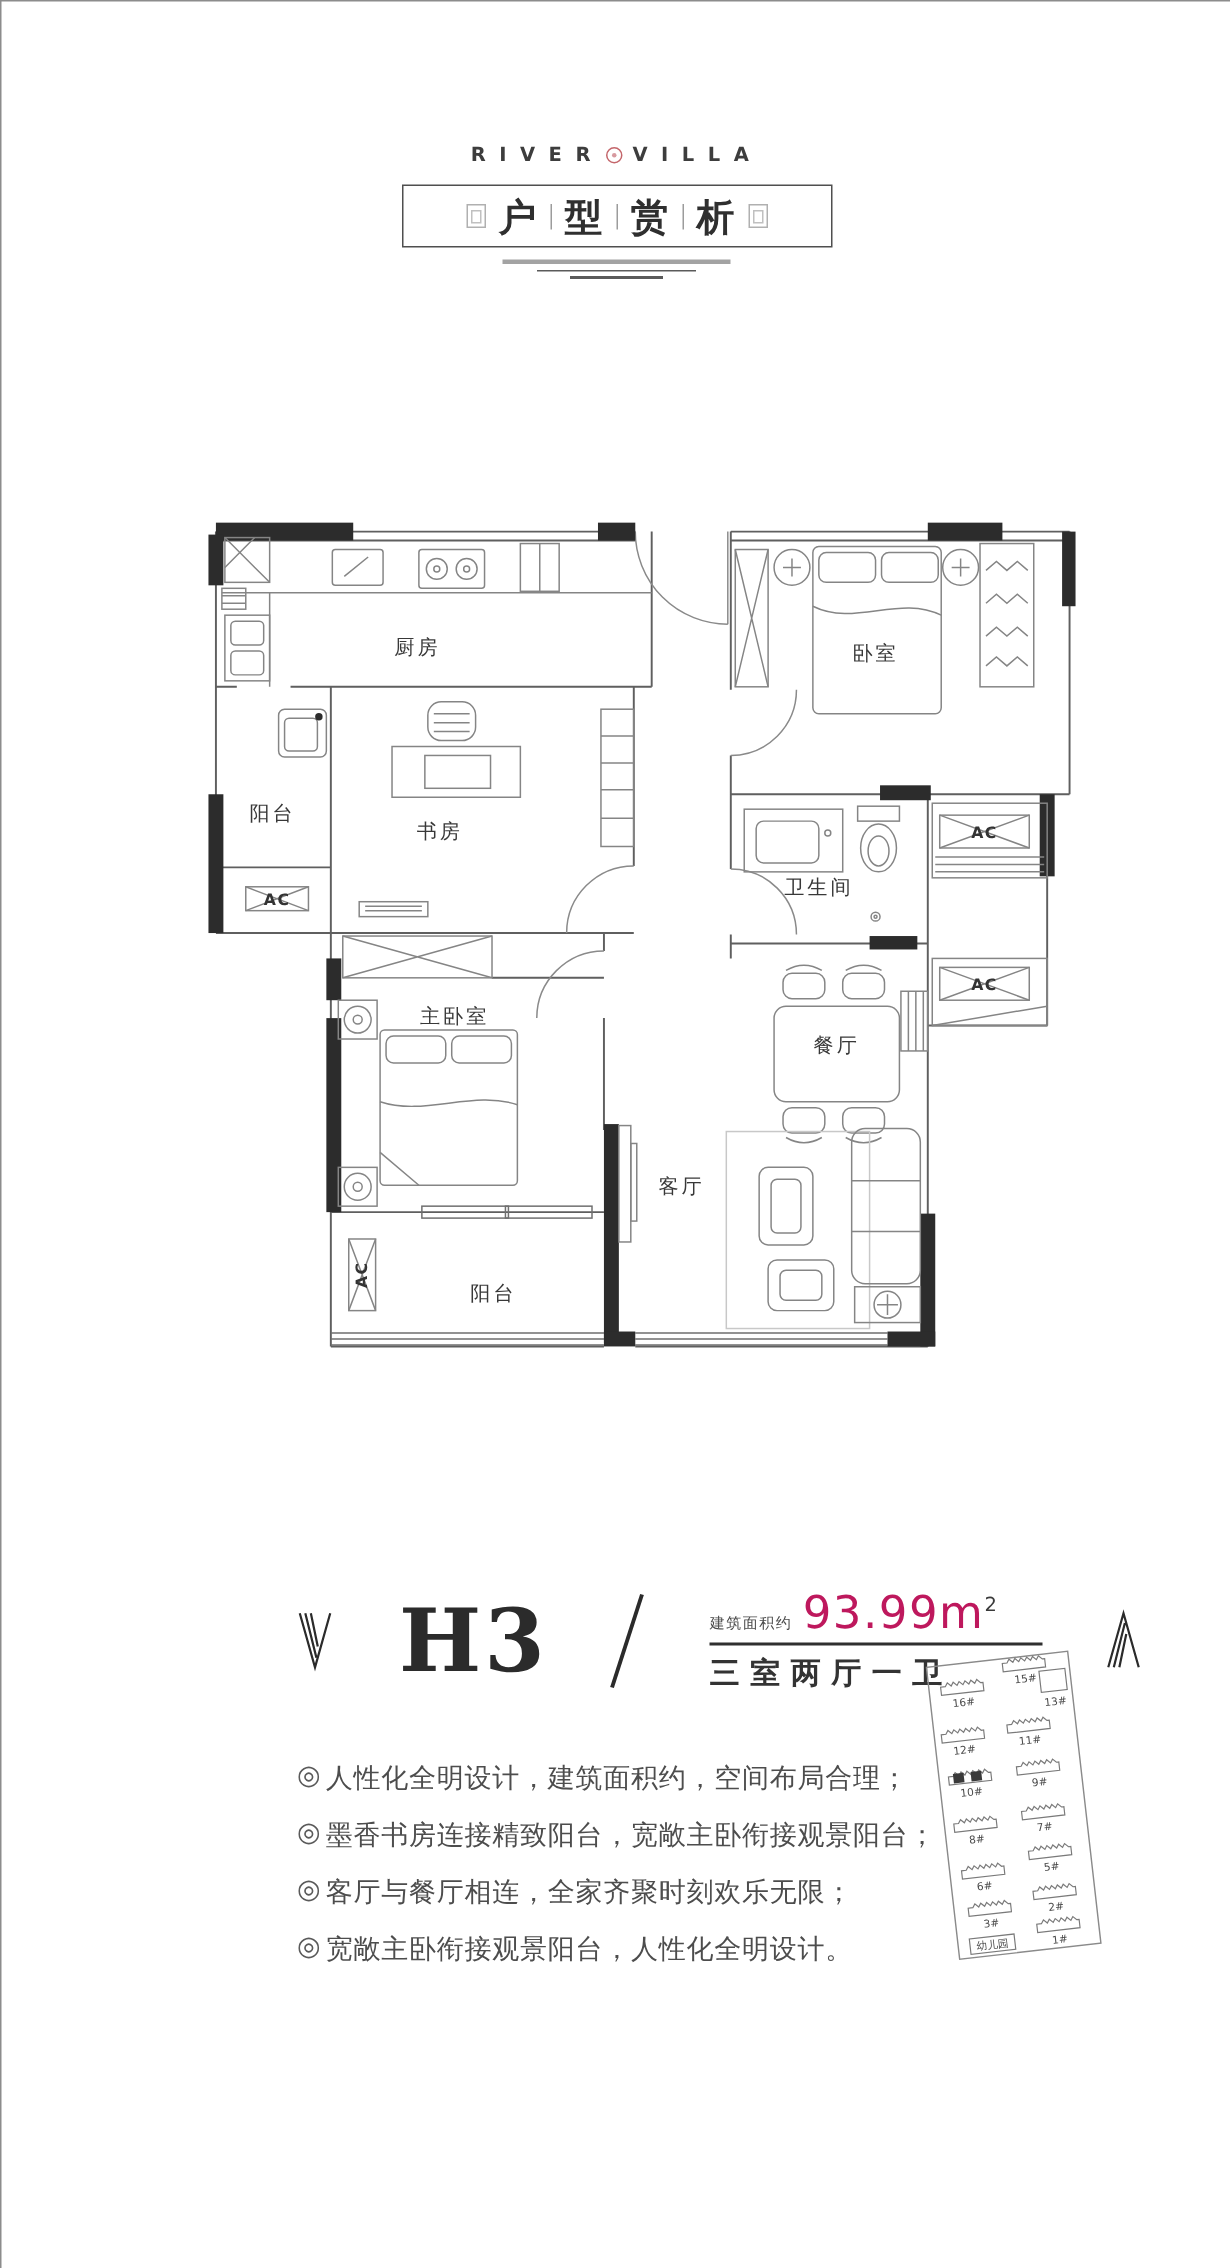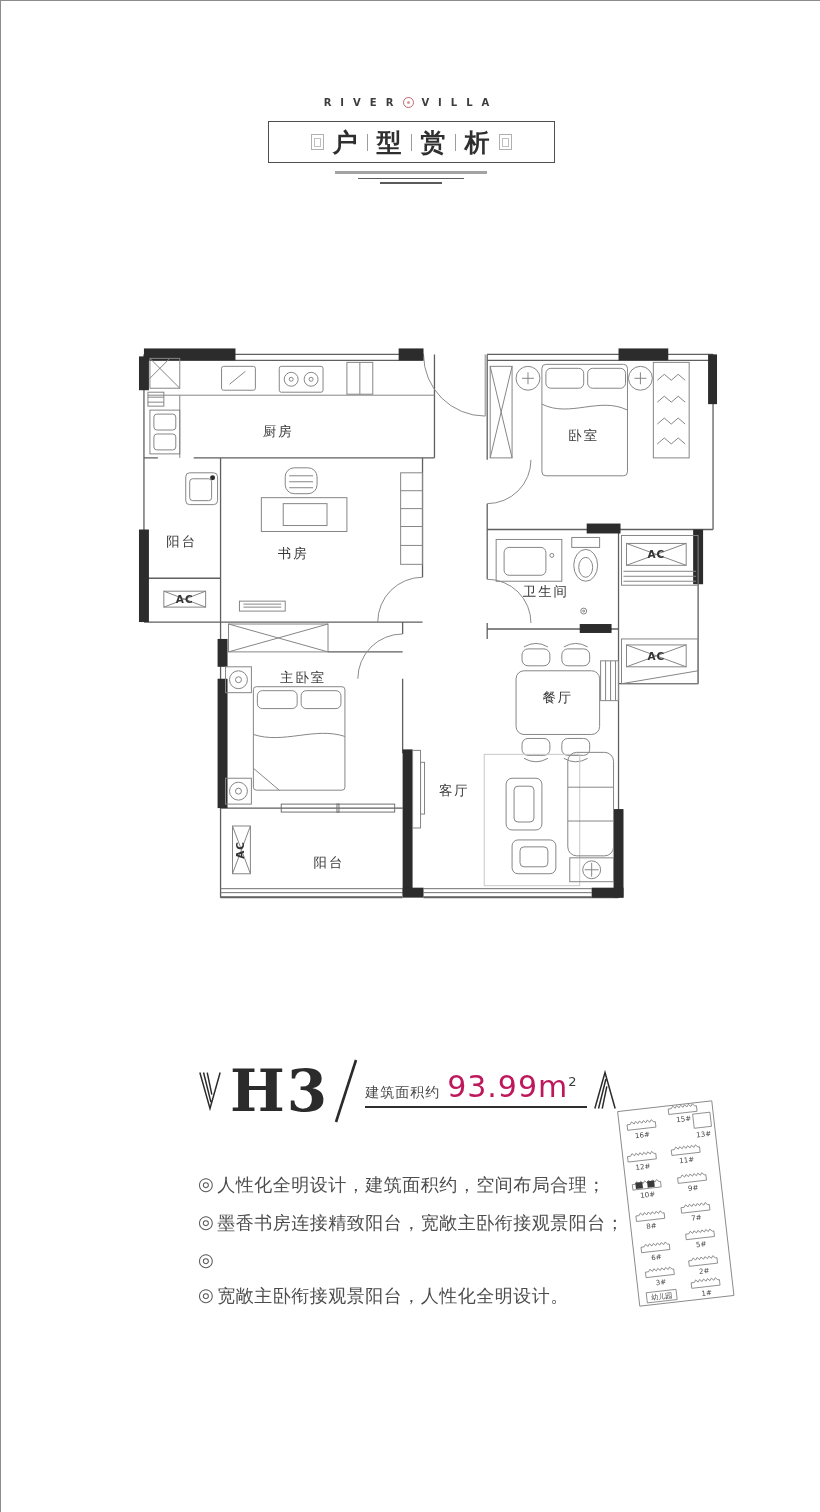--- a/index.html
+++ b/index.html
@@ -2,21 +2,21 @@
 <html><head>
 <meta charset="utf-8">
 <style>
   html,body{margin:0;padding:0;background:#e8e8e8;}
   .page{position:relative;width:820px;height:1512px;background:#ffffff;overflow:hidden;
         border-top:1px solid #8c8c8c;border-left:1px solid #8c8c8c;
         font-family:"DejaVu Sans",sans-serif;}
 
   
   .header{position:absolute;left:0;top:96px;width:100%;display:flex;flex-direction:column;align-items:center;}
-  .brand{display:flex;align-items:center;gap:7px;color:#3d3d3d;font-size:10px;font-weight:600;letter-spacing:9px;}
+  .brand{display:flex;align-items:center;gap:7px;color:#3d3d3d;font-size:13px;font-weight:600;letter-spacing:9px;}
   .brand .word{line-height:1;}
   .brand-seal{width:9px;height:9px;border:1.5px solid #c4666b;border-radius:50%;margin-left:-6px;
               display:flex;align-items:center;justify-content:center;}
   .brand-seal i{display:block;width:3px;height:3px;background:#d79aa0;border-radius:50%;}
   .title-box{margin-top:13px;width:285px;height:40px;border:1.5px solid #4f4f4f;
              display:flex;align-items:center;justify-content:center;gap:9px;}
   .title-char{font-family:"DejaVu Serif",serif;font-size:25px;font-weight:700;color:#2f2f2f;line-height:1;}
   .title-sep{width:1px;height:17px;background:#9c9c9c;}
   .title-seal{width:11px;height:14px;border:1px solid #b0b0b0;display:flex;align-items:center;justify-content:center;}
   .title-seal i{display:block;width:5px;height:7px;border:1px solid #c0c0c0;}
@@ -25,25 +25,25 @@
   .deco .l2{width:106px;height:1.5px;background:#5a5a5a;margin-top:4px;}
   .deco .l3{width:62px;height:1.5px;background:#5a5a5a;margin-top:3px;}
 
   
   .plan{position:absolute;left:133px;top:339px;}
   .plan svg text{font-family:"DejaVu Sans",sans-serif;}
   .room-label{font-size:13.5px;fill:#383838;letter-spacing:2px;}
   .ac-text{font-size:10.5px;font-weight:700;fill:#333;letter-spacing:1px;}
 
   
-  .unit{position:absolute;left:197px;top:1057px;display:flex;align-items:center;color:#2b2b2b;}
+  .unit{position:absolute;left:197px;top:1057px;display:flex;align-items:center;color:#2b2b2b;gap:36px;}
   .unit-name{font-family:"DejaVu Serif",serif;font-size:58px;font-weight:700;line-height:62px;margin:0 4px 0 8px;letter-spacing:2px;}
   .unit-info{margin-left:6px;width:222px;}
   .area-row{display:flex;align-items:baseline;white-space:nowrap;}
-  .area-prefix{font-size:14px;color:#4a4a4a;margin-right:7px;letter-spacing:1px;}
+  .area-prefix{font-size:10px;color:#4a4a4a;margin-right:7px;letter-spacing:1px;}
   .area-value{font-size:30px;color:#be185d;letter-spacing:1px;}
   .area-sup{font-size:13px;color:#3a3a3a;position:relative;top:-11px;}
   .unit-divider{height:2px;background:#2f2f2f;margin:2px 0 5px 0;}
   .unit-layout{font-size:20px;font-weight:600;letter-spacing:7px;color:#333;}
 
   
   .features{position:absolute;left:197px;top:1172px;}
   .feature{display:flex;align-items:flex-start;margin-bottom:14px;font-size:18px;color:#4d4d4d;letter-spacing:0.5px;}
   .feature .marker{margin-right:3px;color:#5a5a5a;}
 
@@ -265,37 +265,39 @@
     <svg width="26" height="66" viewBox="0 0 26 66">
       <path d="M23,2 L3,64" stroke="#2b2b2b" stroke-width="2.6" fill="none"></path>
     </svg>
     <div class="unit-info">
       <div class="area-row">
         <span class="area-prefix">建筑面积约</span>
         <span class="area-value">93.99m</span>
         <span class="area-sup">2</span>
       </div>
       <div class="unit-divider"></div>
+      <div class="unit-layout">三室两厅一卫</div>
     </div>
     <svg width="24" height="46" viewBox="0 0 26 44" style="margin-left:6px;">
       <path d="M2,41 L13,2 L24,41 M6,41 L14,9 M10,41 L15,17" fill="none" stroke="#2b2b2b" stroke-width="1.6"></path>
     </svg>
   </div>
 
   <div class="features">
     <div class="feature">
       <span class="marker">◎</span>
       <span>人性化全明设计，建筑面积约，空间布局合理；</span>
     </div>
     <div class="feature">
       <span class="marker">◎</span>
       <span>墨香书房连接精致阳台，宽敞主卧衔接观景阳台；</span>
     </div>
     <div class="feature">
       <span class="marker">◎</span>
+      <span>客厅与餐厅相连，全家齐聚时刻欢乐无限；</span>
     </div>
     <div class="feature">
       <span class="marker">◎</span>
       <span>宽敞主卧衔接观景阳台，人性化全明设计。</span>
     </div>
   </div>
 
   <div class="sitemap">
     <svg width="98" height="199" viewBox="0 0 124 252">
       <defs>

